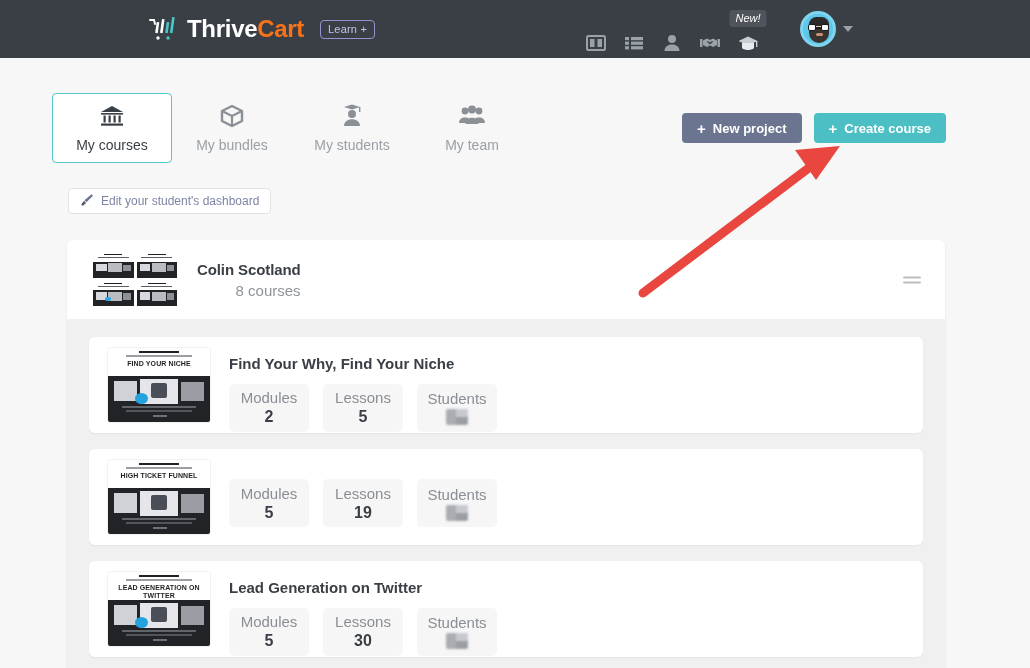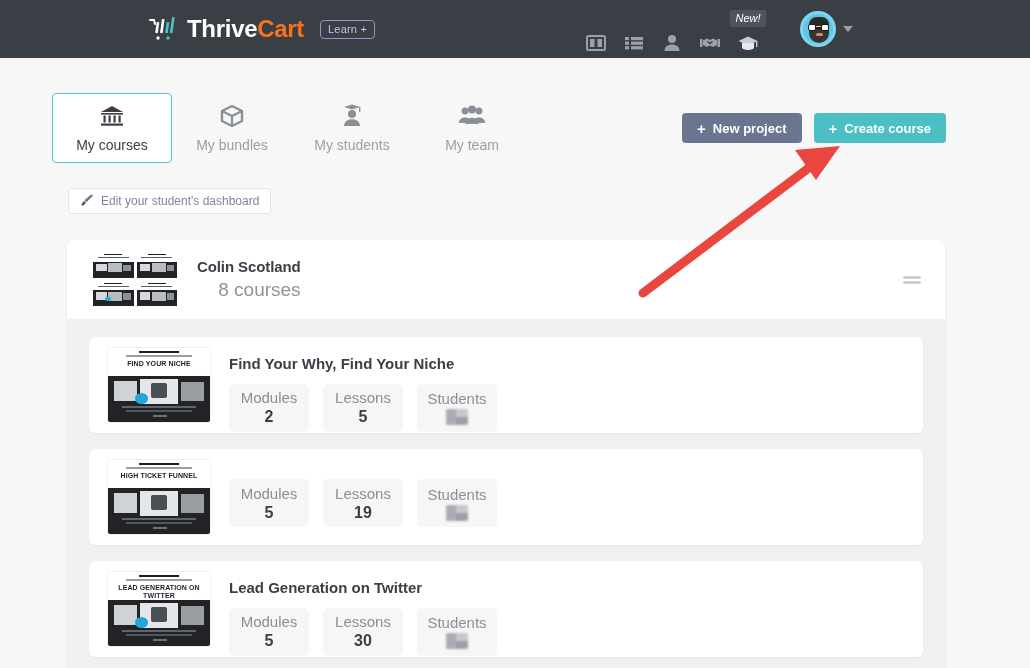--- a/index.html
+++ b/index.html
@@ -150,21 +150,21 @@
   .mini-bar { position: absolute; left: 28%; top: 18%; width: 44%; height: 9%; background: #1f2023; }
   .mini-txt { position: absolute; left: 12%; top: 52%; width: 76%; height: 12%; background: #5a5d63; }
   .mini-body { height: 64%; background: #212327; position: relative; }
   .mini-b1 { position: absolute; left: 8%; top: 14%; width: 26%; height: 46%; background: #d7d9dc; }
   .mini-b2 { position: absolute; left: 38%; top: 10%; width: 34%; height: 56%; background: #b9bcc1; }
   .mini-b3 { position: absolute; left: 75%; top: 18%; width: 18%; height: 40%; background: #8d9197; }
   .mini-blue { position: absolute; left: 30%; top: 40%; width: 14%; height: 26%; background: #2aa8e0; border-radius: 2px; }
 
   .proj-info { margin-left: 20px; }
   .proj-name { font-size: 15px; font-weight: bold; color: #3a3f46; letter-spacing: -0.1px; }
-  .proj-count { font-size: 19px; color: #8f949a; margin-top: 4px; }
+  .proj-count { font-size: 15px; color: #8f949a; margin-top: 4px; }
   .drag-handle {
     position: absolute; right: 24px; top: 50%; transform: translateY(-50%);
     width: 18px; cursor: grab;
   }
   .drag-handle span { display: block; height: 2px; background: #b9bdc2; margin: 3px 0; border-radius: 1px; }
 
   .project-body { padding: 18px 22px 0 22px; background: #f0f0f0; }
 
   
   .course-card {

